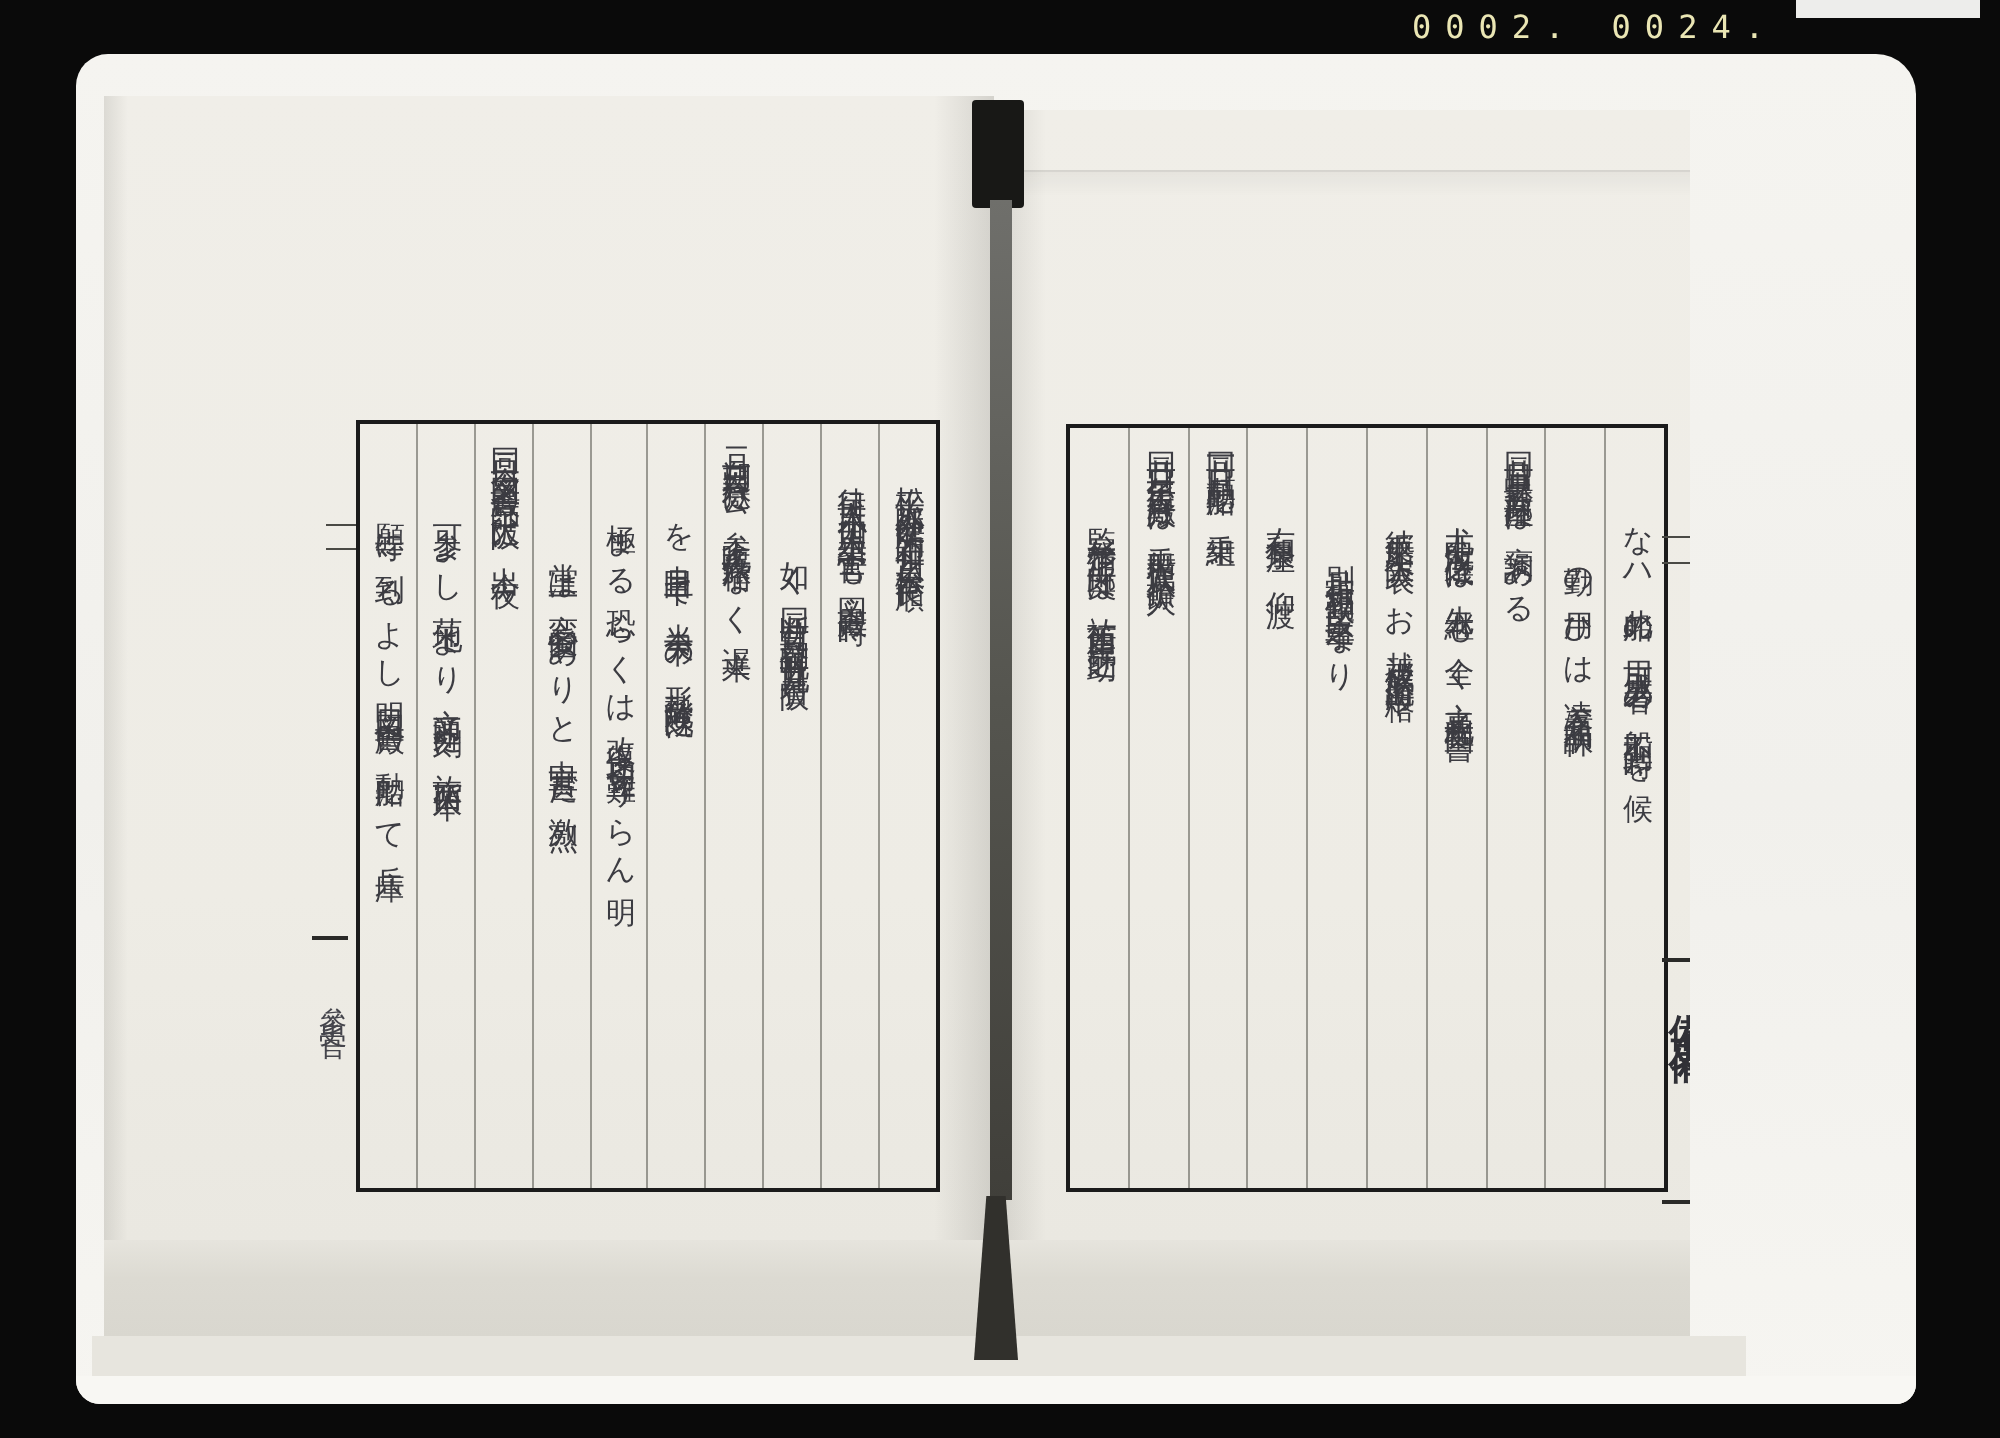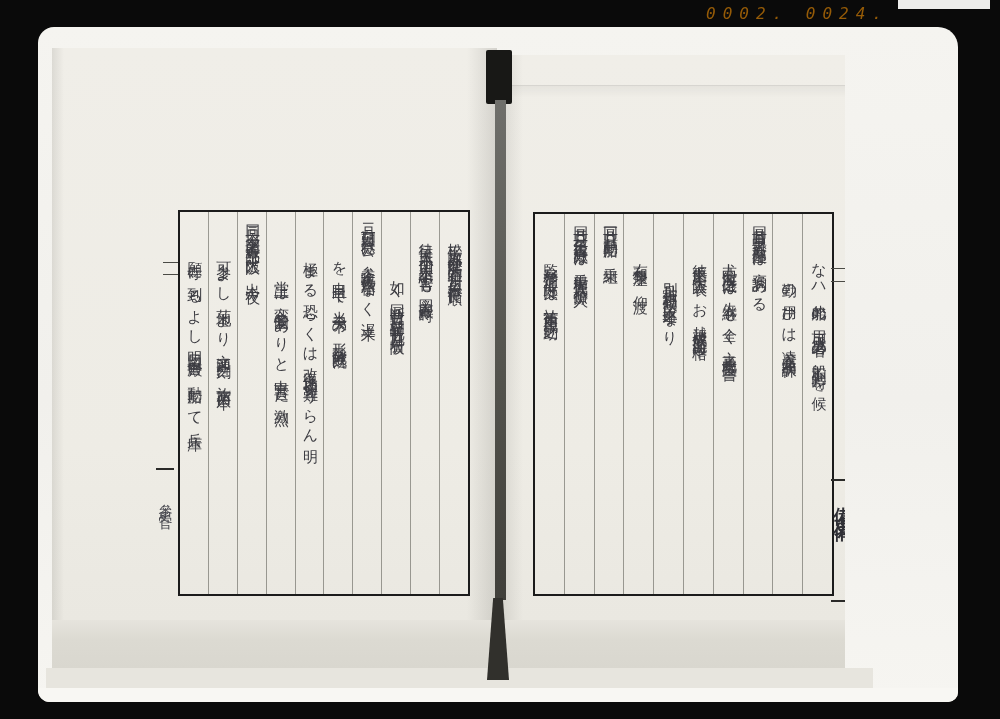--- a/index.html
+++ b/index.html
@@ -4,21 +4,21 @@
 <style>
   html,body { margin:0; padding:0; background:#000; }
   .screen {
     position:relative; width:1000px; height:719px;
     background:#0a0a0a; overflow:hidden;
     font-family:"DejaVu Sans", sans-serif;
   }
   .counter {
     position:absolute; left:706px; top:4px;
     font-family:"DejaVu Sans Mono", monospace;
-    font-size:16px; letter-spacing:7px; color:#a16207; opacity:.92;font-style:italic;
+    font-size:16px; letter-spacing:7px; color:#fef9c3; opacity:.92;
   }
   .top-notch {
     position:absolute; left:898px; top:0; width:92px; height:9px;
     background:#ededeb;
   }
   .photo {
     position:absolute; left:38px; top:27px; width:920px; height:675px;
     background:linear-gradient(180deg,#f5f4f0 0%, #f1f0ec 55%, #f6f5f1 100%);
     border-radius:16px 20px 10px 12px;
     overflow:hidden;

